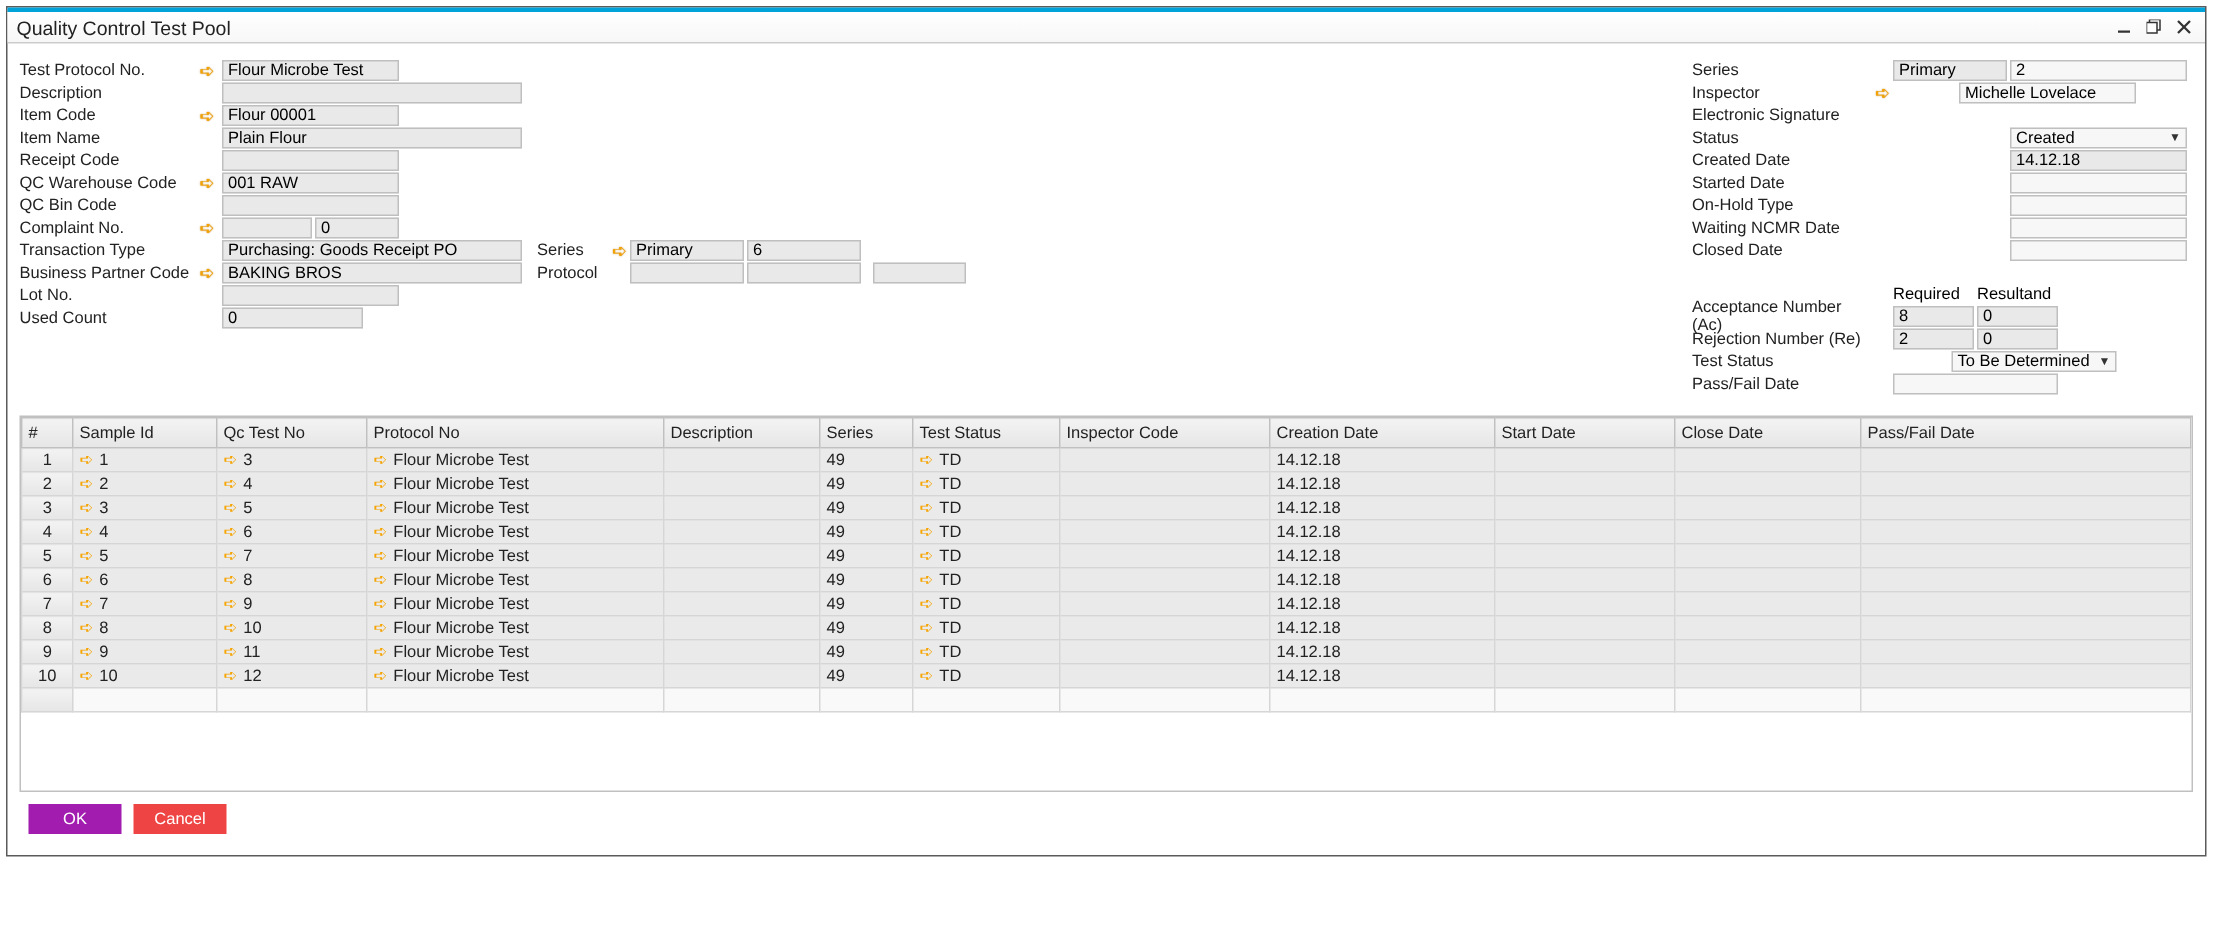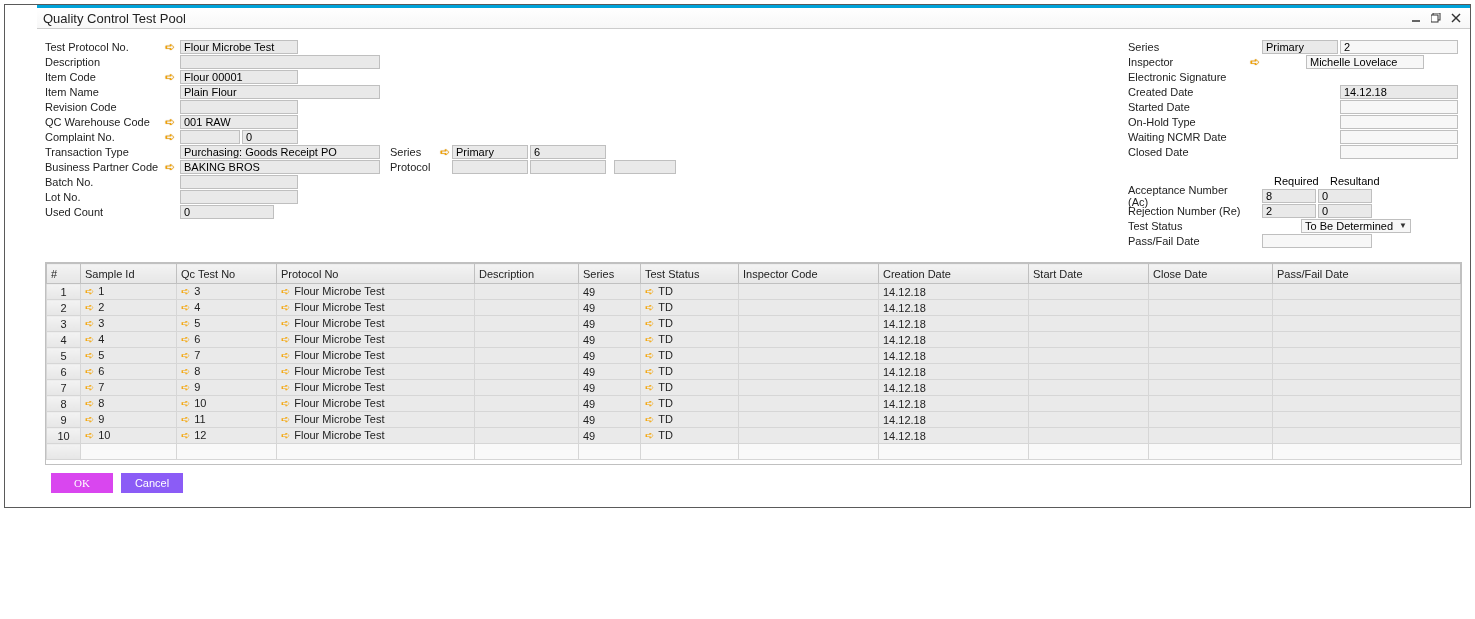--- a/index.html
+++ b/index.html
@@ -1,17 +1,17 @@
 <!DOCTYPE html>
 <html><head>
 <meta charset="utf-8">
 <style>
   * { box-sizing: border-box; font-family: Tahoma, Arial, sans-serif; font-size: 11px; }
   body { margin: 0; background: #fff; padding: 4px; }
-  .window-frame { border: 1px solid #5a5a5a; background: #fff; width: 1467px; height: 504px; display: flex; flex-direction: column; position: relative; padding-left: 32px; }
+  .window-frame { border: 1px solid #5a5a5a; background: #fff; width: 1467px; height: 567px; display: flex; flex-direction: column; position: relative; }
   .titlebar { background: linear-gradient(#fff,#f7f7f7); border-top: 3px solid #00a3d9; border-bottom: 1px solid #ccc; height: 24px; display: flex; align-items: center; padding: 0 6px; }
   .titlebar .title { font-size: 13px; color: #222; flex: 1; }
   .titlebar .win-btn { width: 16px; height: 16px; margin-left: 4px; display: inline-flex; align-items: center; justify-content: center; cursor: pointer; color: #333; }
   .content { flex: 1; padding: 10px 8px 6px 8px; display: flex; flex-direction: column; }
   .top-area { display: flex; justify-content: space-between; gap: 16px; }
   .form-col { display: flex; flex-direction: column; gap: 0px; }
   .row { display: flex; align-items: center; height: 15px; }
   .lbl { width: 115px; color: #222; }
   .lbl-r { width: 120px; color: #222; }
   .arrow-slot { width: 20px; display: inline-flex; justify-content: center; }
@@ -25,22 +25,22 @@
   .grid-wrap { border: 1px solid #c0c0c0; margin-top: 14px; flex: 1; overflow: hidden; background: #fff; }
   table.grid { border-collapse: collapse; width: 100%; table-layout: fixed; }
   table.grid th { background: linear-gradient(#f3f3f3,#e6e6e6); border: 1px solid #c0c0c0; padding: 3px 4px; text-align: left; font-weight: normal; color: #222; height: 20px; }
   table.grid td { border: 1px solid #d6d6d6; padding: 0 4px; height: 16px; background: #eaeaea; color: #222; }
   table.grid tr.empty td { background: #f9f9f9; height: 16px; }
   .cell-arrow { color: #f5a300; margin-right: 4px; font-size: 11px; }
   .rownum { background: linear-gradient(#f3f3f3,#e6e6e6) !important; text-align: center; border-right: 1px solid #c0c0c0; }
 
   .footer { padding: 8px 6px; display: flex; gap: 8px; }
   .btn { min-width: 62px; height: 20px; border: none; color: #fff; cursor: pointer; font-size: 11px; }
-  .btn.ok { background: #d946ef; font-family: Liberation Serif, serif; }
-  .btn.cancel { background: #8b5cf6; }
+  .btn.ok { background: #a21caf; }
+  .btn.cancel { background: #ef4444; }
 </style>
 </head>
 <body>
 
 <div class="window-frame">
   <div class="titlebar">
     <span class="title">Quality Control Test Pool</span>
     <span class="win-btn">
         <svg width="10" height="10">
           <line x1="1" y1="8" x2="9" y2="8" stroke="#333" stroke-width="1.5"></line>
@@ -90,33 +90,40 @@
             </span>
         </div>
         <div class="row">
           <span class="lbl">Item Name</span>
           <span class="arrow-slot"></span>
           <span class="fld" style="width:200px">
               <span>Plain Flour</span>
             </span>
         </div>
         <div class="row">
-          <span class="lbl">Revision Code</span>
+          <span class="lbl">Receipt Code</span>
           <span class="arrow-slot"></span>
           <span class="fld" style="width:118px">
               <span></span>
             </span>
         </div>
         <div class="row">
           <span class="lbl">QC Warehouse Code</span>
           <span class="arrow-slot">
               <span class="arrow">➪</span>
             </span>
           <span class="fld" style="width:118px">
               <span>001 RAW</span>
+            </span>
+        </div>
+        <div class="row">
+          <span class="lbl">QC Bin Code</span>
+          <span class="arrow-slot"></span>
+          <span class="fld" style="width:118px">
+              <span></span>
             </span>
         </div>
         <div class="row">
           <span class="lbl">Complaint No.</span>
           <span class="arrow-slot">
               <span class="arrow">➪</span>
             </span>
           <span class="fld" style="width:60px"></span>
           <span class="fld" style="width:56px;margin-left:2px">
               <span>0</span>
@@ -155,27 +162,20 @@
               <span></span>
             </span>
           <span class="fld" style="width:76px;margin-left:2px">
               <span></span>
             </span>
           <span class="fld" style="width:62px;margin-left:8px">
               <span></span>
             </span>
         </div>
         <div class="row">
-          <span class="lbl">Batch No.</span>
-          <span class="arrow-slot"></span>
-          <span class="fld" style="width:118px">
-              <span></span>
-            </span>
-        </div>
-        <div class="row">
           <span class="lbl">Lot No.</span>
           <span class="arrow-slot"></span>
           <span class="fld" style="width:118px">
               <span></span>
             </span>
         </div>
         <div class="row">
           <span class="lbl">Used Count</span>
           <span class="arrow-slot"></span>
           <span class="fld" style="width:94px">
@@ -201,20 +201,27 @@
               <span class="arrow">➪</span>
             </span>
           <span class="fld light" style="width:118px;margin-left:44px">
               <span>Michelle Lovelace</span>
             </span>
         </div>
         <div class="row">
           <span class="lbl-r">Electronic Signature</span>
         </div>
         <div class="row">
+          <span class="lbl-r">Status</span>
+          <span class="arrow-slot-sm"></span>
+          <span class="fld light select-wrap" style="width:118px;margin-left:78px">
+              <span>Created</span>
+            </span>
+        </div>
+        <div class="row">
           <span class="lbl-r">Created Date</span>
           <span class="arrow-slot-sm"></span>
           <span class="fld" style="width:118px;margin-left:78px">
               <span>14.12.18</span>
             </span>
         </div>
         <div class="row">
           <span class="lbl-r">Started Date</span>
           <span class="arrow-slot-sm"></span>
           <span class="fld light" style="width:118px;margin-left:78px">
@@ -239,21 +246,21 @@
           <span class="lbl-r">Closed Date</span>
           <span class="arrow-slot-sm"></span>
           <span class="fld light" style="width:118px;margin-left:78px">
               <span></span>
             </span>
         </div>
         <div class="row" style="height:14px"></div>
         <div class="row">
           <span class="lbl-r"></span>
           <span class="arrow-slot-sm"></span>
-          <span style="width:56px;margin-left:12px;font-size:11px">Required</span>
+          <span style="width:56px;margin-left:0px;font-size:11px">Required</span>
           <span style="width:56px;font-size:11px">Resultand</span>
         </div>
         <div class="row">
           <span class="lbl-r">Acceptance Number (Ac)</span>
           <span class="arrow-slot-sm"></span>
           <span class="fld" style="width:54px">
               <span>8</span>
             </span>
           <span class="fld" style="width:54px;margin-left:2px">
               <span>0</span>

